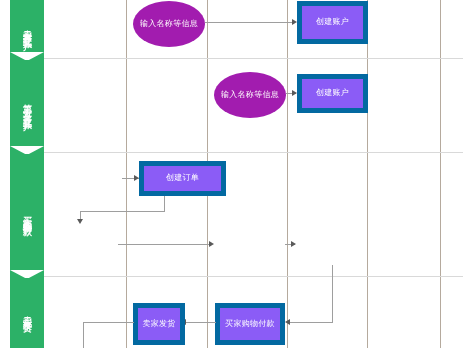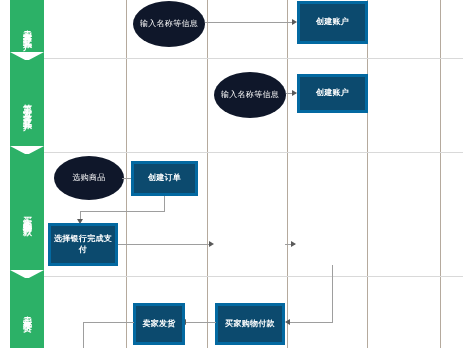--- a/index.html
+++ b/index.html
@@ -66,26 +66,25 @@
     justify-content:center;
     text-align:center;
     color:#ffffff;
     font-size:8px;
     line-height:1.35;
     letter-spacing:.3px;
     box-sizing:border-box;
     padding:2px;
   }
   .node.proc{
-    background:#0c4a6e;
-    border:3px solid #0369a1;
-    font-weight:bold;
+    background:#8b5cf6;
+    border:5px solid #0369a1;
   }
   .node.term{
-    background:#0f172a;
+    background:#a21caf;
     border-radius:50%;
     text-align:center;
   }
   
   .conn{
     position:absolute;
     background:#9e9e9e;
   }
   .conn.h{height:1px;}
   .conn.v{width:1px;}
@@ -158,39 +157,33 @@
     <span>输入名称等信息</span>
   </div>
 
   <div class="conn h" style="left:286px;top:93px;width:10px;"></div>
   <div class="arrow right" style="left:292px;top:90px;"></div>
 
   <div class="node proc" style="left:297px;top:74px;width:71px;height:39px;">
     <span>创建账户</span>
   </div>
 
-  <div class="node term" style="left:54px;top:156px;width:70px;height:44px;">
-    <span>选购商品</span>
-  </div>
 
   <div class="conn h" style="left:122px;top:178px;width:17px;"></div>
   <div class="arrow right" style="left:134px;top:175px;"></div>
 
-  <div class="node proc" style="left:131px;top:161px;width:67px;height:35px;">
+  <div class="node proc" style="left:139px;top:161px;width:87px;height:35px;">
     <span>创建订单</span>
   </div>
 
   <div class="conn v" style="left:164px;top:196px;height:15px;"></div>
   <div class="conn h" style="left:80px;top:211px;width:85px;"></div>
   <div class="conn v" style="left:80px;top:211px;height:10px;"></div>
   <div class="arrow down" style="left:77px;top:219px;"></div>
 
-  <div class="node proc" style="left:48px;top:223px;width:70px;height:43px;">
-    <span>选择银行完成支付</span>
-  </div>
 
   <div class="conn h" style="left:118px;top:244px;width:94px;"></div>
   <div class="arrow right" style="left:209px;top:241px;"></div>
 
 
   <div class="conn h" style="left:285px;top:244px;width:10px;"></div>
   <div class="arrow right" style="left:291px;top:241px;"></div>
 
 
   <div class="conn v" style="left:332px;top:265px;height:57px;"></div>

